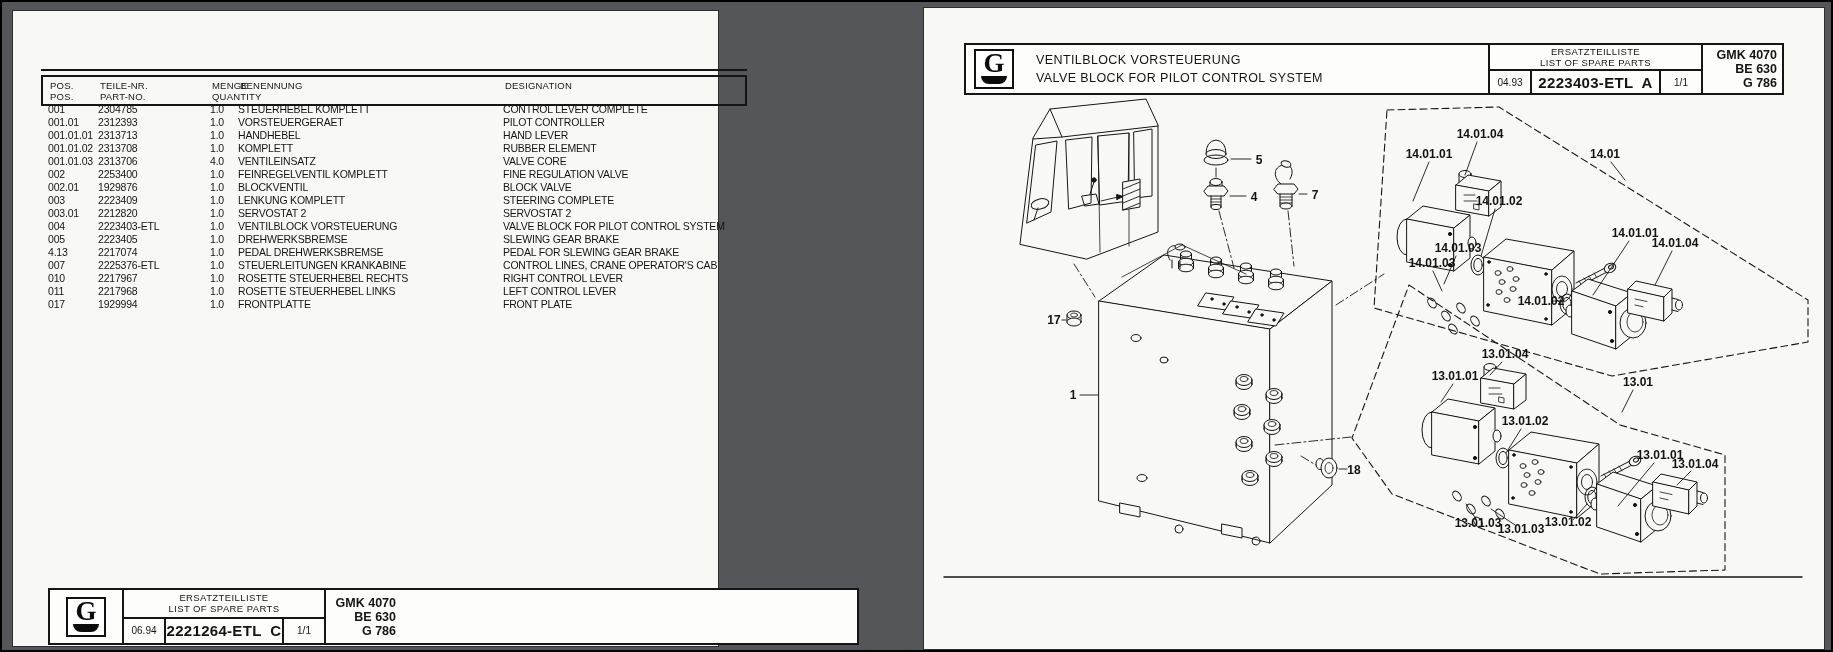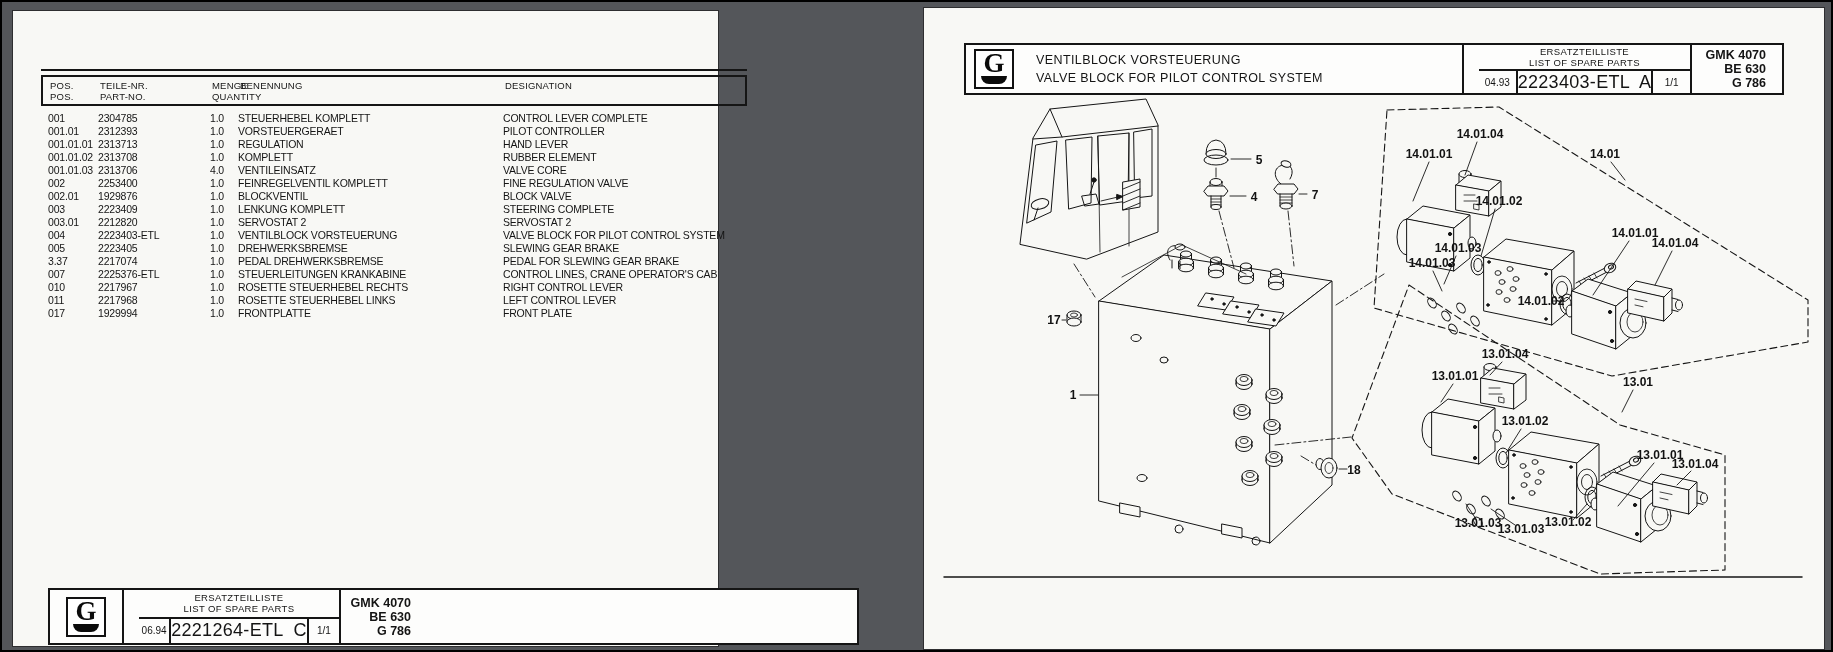--- a/index.html
+++ b/index.html
@@ -6,51 +6,51 @@
   .stage{position:relative;width:1833px;height:652px;background:#54565a;border:2px solid #000;
          box-sizing:border-box;font-family:"Liberation Sans",sans-serif;overflow:hidden;}
   .page{position:absolute;background:#f8f8f5;border:1px solid #2e2e30;box-sizing:border-box;}
   #left-page{left:10px;top:8px;width:707px;height:637px;}
   #right-page{left:921px;top:5px;width:902px;height:643px;}
 
   
   .toprule{position:absolute;left:28px;top:58px;width:706px;border-top:2px solid #151515;}
   .thead{position:absolute;left:28px;top:64px;width:706px;height:31px;border:2px solid #151515;box-sizing:border-box;}
   .thead .hcol{position:absolute;top:3px;font-size:9.5px;line-height:11px;letter-spacing:.2px;color:#151515;white-space:pre;}
-  .rows{position:absolute;left:28px;top:101px;width:706px;}
+  .rows{position:absolute;left:28px;top:92px;width:706px;}
   .prow{position:relative;height:13px;}
   .prow span{position:absolute;top:0;font-size:10.5px;line-height:13px;letter-spacing:-.2px;color:#141414;white-space:nowrap;}
   .c1{left:7px;}.c2{left:57px;}.c3{left:130px;margin-left:39px;}.c4{left:197px;}.c5{left:462px;text-align:center;}
 
   
   .docbar{position:absolute;display:flex;border:2px solid #151515;background:#fdfdfc;box-sizing:border-box;
           align-items:stretch;color:#141414;}
   #left-footer{left:35px;top:577px;width:811px;height:57px;}
   #right-header{left:40px;top:35px;width:820px;height:52px;}
   .cell-logo{display:flex;align-items:center;justify-content:center;flex:0 0 auto;}
   #left-footer .cell-logo{width:72px;}
   #right-header .cell-logo{width:56px;}
   .glogo{width:40px;height:40px;border:2.5px solid #111;background:#fff;display:flex;flex-direction:column;
          align-items:center;box-sizing:border-box;}
   .glogo .gl{font-family:"Liberation Serif",serif;font-weight:bold;font-size:27px;line-height:25px;color:#0b0b0b;}
   .glogo .gbase{width:26px;height:8px;background:#0b0b0b;border-radius:0 0 13px 13px;}
   .cell-title{flex:1;display:flex;flex-direction:column;justify-content:center;gap:4px;padding-left:14px;}
   .cell-title div{font-size:12.5px;letter-spacing:.4px;}
-  .cell-list{flex:0 0 auto;border-left:2px solid #151515;display:flex;flex-direction:column;padding-left:15px;}
+  .cell-list{flex:0 0 auto;border-left:2px solid #151515;display:flex;flex-direction:column;}
   #left-footer .cell-list{width:200px;}
   #right-header .cell-list{width:211px;}
   .list-top{flex:1.1;display:flex;flex-direction:column;align-items:center;justify-content:center;border-bottom:2px solid #151515;}
   .list-top div{font-size:9.5px;line-height:11px;letter-spacing:.4px;}
   .list-bot{flex:1;display:flex;}
   .list-bot>div{display:flex;align-items:center;justify-content:center;}
   .ld{width:40px;border-right:2px solid #151515;font-size:10px;}
-  .ldoc{flex:1;font-weight:normal;font-size:18px;white-space:pre;letter-spacing:.3px;}
+  .ldoc{flex:1;font-weight:bold;font-size:15px;white-space:pre;letter-spacing:.3px;}
   .lsh{width:40px;border-left:2px solid #151515;font-size:10px;}
   .cell-model{flex:0 0 auto;border-left:2px solid #151515;display:flex;flex-direction:column;justify-content:center;
-              padding-right:16px;text-align:right;font-weight:bold;font-size:12.5px;line-height:14px;}
+              padding-right:5px;text-align:right;font-weight:bold;font-size:12.5px;line-height:14px;}
   #left-footer .cell-model{width:70px;}
   #right-header .cell-model{width:74px;}
 
   
   .dsvg{position:absolute;left:0;top:0;}
   .dsvg text{font-family:"Liberation Sans",sans-serif;font-size:12px;font-weight:bold;fill:#121212;}
   .band{fill:none;stroke:#151515;stroke-width:1.1;stroke-dasharray:7 4;}
   .dashdot{fill:none;stroke:#151515;stroke-width:.9;stroke-dasharray:9 3 2 3;}
   .lead{stroke:#151515;stroke-width:.9;}
   .thin{stroke:#151515;stroke-width:.8;fill:none;}
@@ -85,21 +85,21 @@
         <span class="c1">001.01</span>
         <span class="c2">2312393</span>
         <span class="c3">1.0</span>
         <span class="c4">VORSTEUERGERAET</span>
         <span class="c5">PILOT CONTROLLER</span>
       </div>
         <div class="prow">
         <span class="c1">001.01.01</span>
         <span class="c2">2313713</span>
         <span class="c3">1.0</span>
-        <span class="c4">REGULATION</span>
+        <span class="c4">HANDHEBEL</span>
         <span class="c5">HAND LEVER</span>
       </div>
         <div class="prow">
         <span class="c1">001.01.02</span>
         <span class="c2">2313708</span>
         <span class="c3">1.0</span>
         <span class="c4">KOMPLETT</span>
         <span class="c5">RUBBER ELEMENT</span>
       </div>
         <div class="prow">
@@ -145,21 +145,21 @@
         <span class="c5">VALVE BLOCK FOR PILOT CONTROL SYSTEM</span>
       </div>
         <div class="prow">
         <span class="c1">005</span>
         <span class="c2">2223405</span>
         <span class="c3">1.0</span>
         <span class="c4">DREHWERKSBREMSE</span>
         <span class="c5">SLEWING GEAR BRAKE</span>
       </div>
         <div class="prow">
-        <span class="c1">3.37</span>
+        <span class="c1">4.13</span>
         <span class="c2">2217074</span>
         <span class="c3">1.0</span>
         <span class="c4">PEDAL DREHWERKSBREMSE</span>
         <span class="c5">PEDAL FOR SLEWING GEAR BRAKE</span>
       </div>
         <div class="prow">
         <span class="c1">007</span>
         <span class="c2">2225376-ETL</span>
         <span class="c3">1.0</span>
         <span class="c4">STEUERLEITUNGEN KRANKABINE</span>

